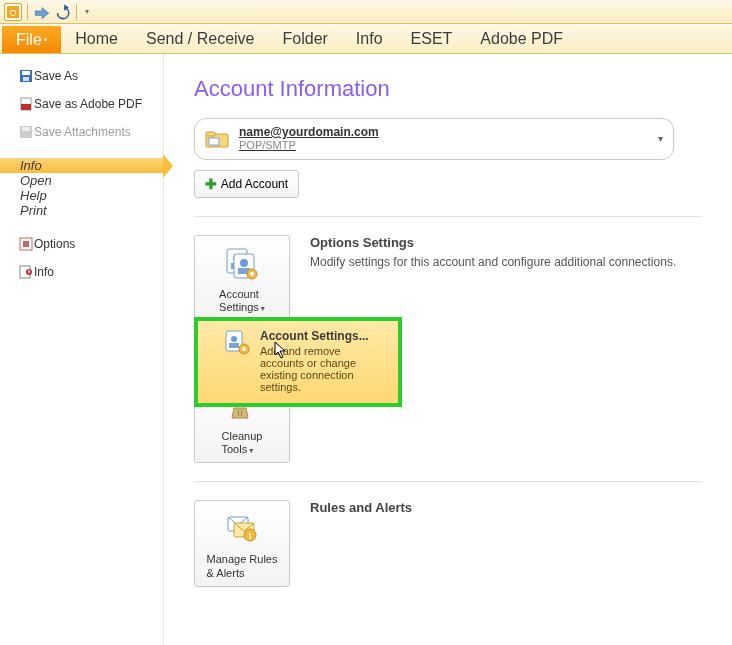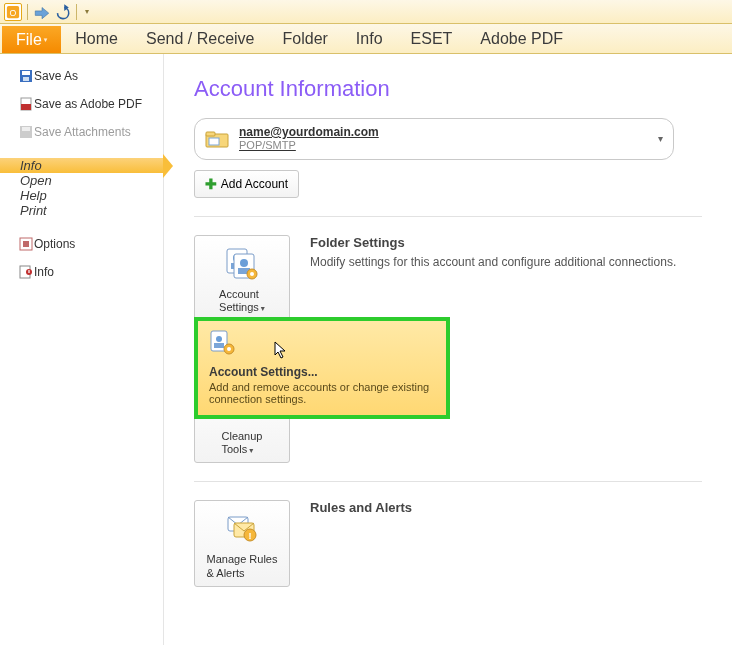--- a/index.html
+++ b/index.html
@@ -44,21 +44,21 @@
 
 .section { display: flex; gap: 20px; position: relative; }
 .big-button { width: 96px; border: 1px solid #c9c9c9; background: linear-gradient(#fff,#f3f3f3); border-radius: 3px; padding: 10px 6px 6px; display: flex; flex-direction: column; align-items: center; gap: 6px; cursor: pointer; font-size: 11px; color: #333; text-align: left; }
 .big-button .bicon { width: 36px; height: 36px; }
 .big-button .blabel { line-height: 1.2; }
 .big-button .blabel .arrow { font-size: 8px; color: #555; margin-left: 2px; }
 .section-text { flex: 1; }
 .section-text h2 { font-size: 13px; font-weight: bold; color: #444; margin-bottom: 4px; }
 .section-text p { font-size: 12px; color: #555; line-height: 1.4; }
 
-.dropdown { position: absolute; top: 82px; left: 0; width: 256px; border: 4px solid #2dcc2d; background: linear-gradient(#ffe9a6,#ffd873); padding: 8px 11px 10px; display: flex; gap: 8px; z-index: 10; flex-direction: column; }
+.dropdown { position: absolute; top: 82px; left: 0; width: 208px; border: 4px solid #2dcc2d; background: linear-gradient(#ffe9a6,#ffd873); padding: 8px 26px 10px; display: flex; gap: 8px; z-index: 10; }
 .dropdown .dicon { width: 28px; height: 28px; flex-shrink: 0; }
 .dropdown .dtext { font-size: 11px; color: #5a4a1a; }
 .dropdown .dtext .dtitle { font-weight: bold; font-size: 12px; color: #3b3b3b; margin-bottom: 2px; }
 .cursor { position: absolute; width: 16px; height: 20px; pointer-events: none; }
 </style>
 </head>
 <body>
 
 <div class="titlebar">
   <span class="tb-icon outlook-icon">
@@ -188,21 +188,21 @@
               <rect x="14" y="22" width="12" height="6" fill="#7aa5d8"></rect>
               <circle cx="28" cy="28" r="5" fill="#f6b73a" stroke="#c8902a"></circle>
               <circle cx="28" cy="28" r="2" fill="#fff"></circle>
             </svg></span>
         <div class="blabel">
           <span>Account</span><br>
           <span>Settings</span><span class="arrow">▾</span>
         </div>
       </div>
       <div class="section-text">
-        <h2>Folder Settings</h2>
+        <h2>Options Settings</h2>
         <p>Modify settings for this account and configure additional connections.</p>
       </div>
 
       <div class="dropdown">
         <span class="dicon"><svg viewBox="0 0 28 28">
               <rect x="2" y="2" width="16" height="20" rx="2" fill="#fff" stroke="#7a9cc8"></rect>
               <circle cx="10" cy="10" r="3" fill="#6a9ed8"></circle>
               <rect x="5" y="14" width="10" height="5" fill="#7aa5d8"></rect>
               <circle cx="20" cy="20" r="5" fill="#f6b73a" stroke="#c8902a"></circle>
               <circle cx="20" cy="20" r="2" fill="#fff"></circle>

